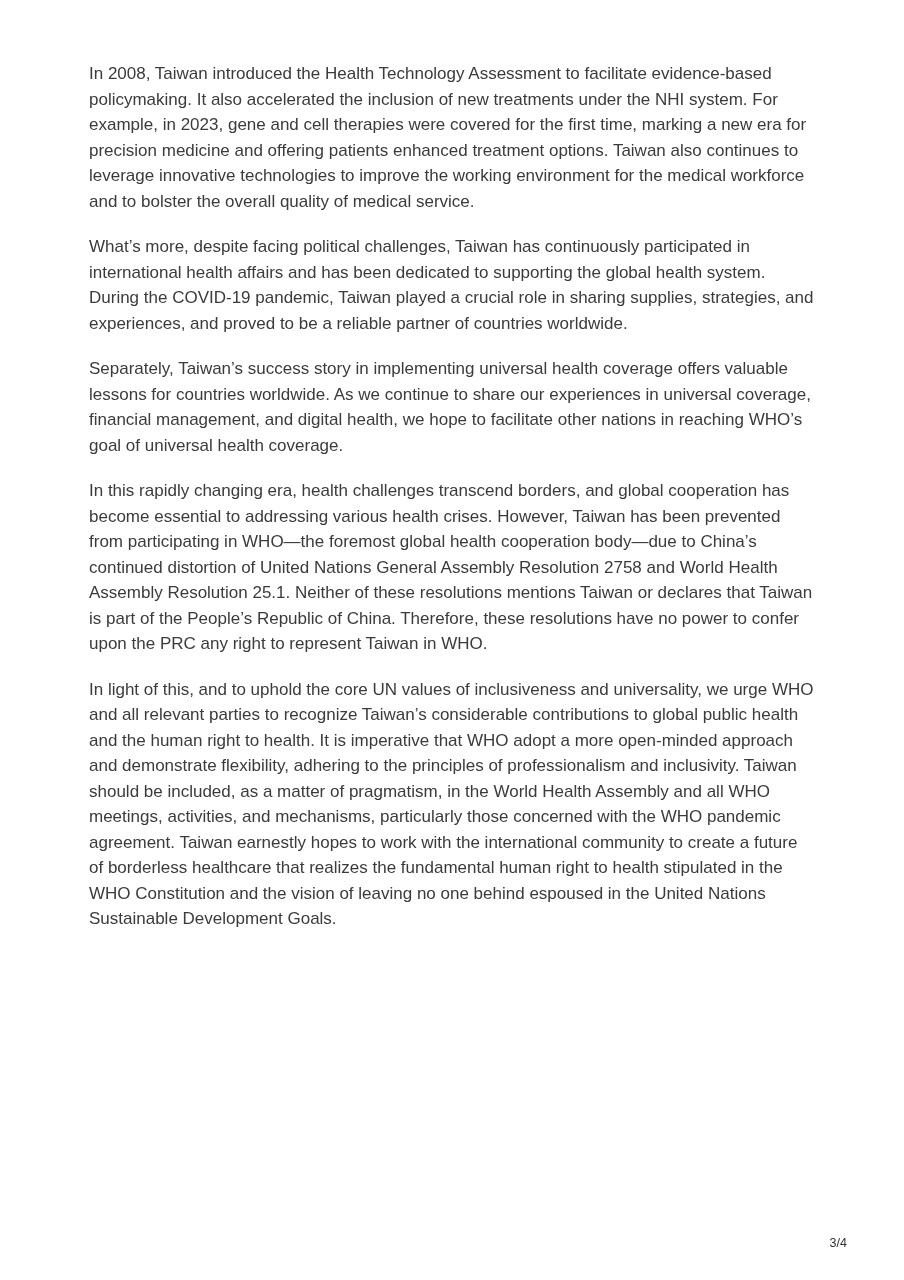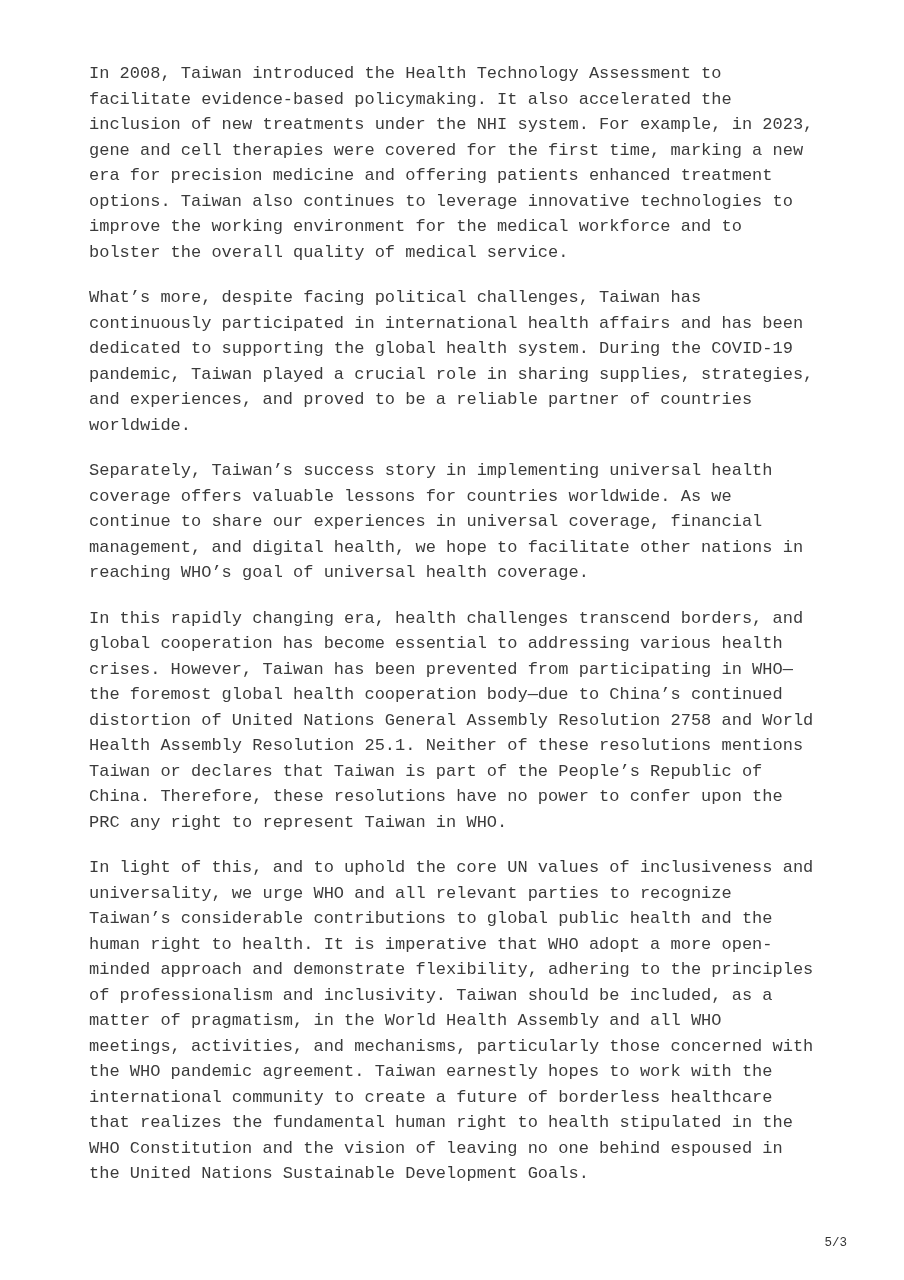--- a/index.html
+++ b/index.html
@@ -6,21 +6,21 @@
   html, body {
     margin: 0;
     padding: 0;
     background: #ffffff;
   }
   .page {
     position: relative;
     width: 904px;
     height: 1280px;
     background: #ffffff;
-    font-family: Liberation Mono, monospace;
+    font-family: Liberation Sans, sans-serif;
     color: #3b3b3b;
     overflow: hidden;
   }
   .content {
     position: absolute;
     left: 89px;
     top: 61px;
     width: 727px;
     font-size: 17px;
     line-height: 25.5px;
@@ -43,14 +43,14 @@
 <body>
 
 <div class="page">
   <div class="content">
     <p>In 2008, Taiwan introduced the Health Technology Assessment to facilitate evidence-based policymaking. It also accelerated the inclusion of new treatments under the NHI system. For example, in 2023, gene and cell therapies were covered for the first time, marking a new era for precision medicine and offering patients enhanced treatment options. Taiwan also continues to leverage innovative technologies to improve the working environment for the medical workforce and to bolster the overall quality of medical service.</p>
     <p>What’s more, despite facing political challenges, Taiwan has continuously participated in international health affairs and has been dedicated to supporting the global health system. During the COVID-19 pandemic, Taiwan played a crucial role in sharing supplies, strategies, and experiences, and proved to be a reliable partner of countries worldwide.</p>
     <p>Separately, Taiwan’s success story in implementing universal health coverage offers valuable lessons for countries worldwide. As we continue to share our experiences in universal coverage, financial management, and digital health, we hope to facilitate other nations in reaching WHO’s goal of universal health coverage.</p>
     <p>In this rapidly changing era, health challenges transcend borders, and global cooperation has become essential to addressing various health crises. However, Taiwan has been prevented from participating in WHO—the foremost global health cooperation body—due to China’s continued distortion of United Nations General Assembly Resolution 2758 and World Health Assembly Resolution 25.1. Neither of these resolutions mentions Taiwan or declares that Taiwan is part of the People’s Republic of China. Therefore, these resolutions have no power to confer upon the PRC any right to represent Taiwan in WHO.</p>
     <p>In light of this, and to uphold the core UN values of inclusiveness and universality, we urge WHO and all relevant parties to recognize Taiwan’s considerable contributions to global public health and the human right to health. It is imperative that WHO adopt a more open-minded approach and demonstrate flexibility, adhering to the principles of professionalism and inclusivity. Taiwan should be included, as a matter of pragmatism, in the World Health Assembly and all WHO meetings, activities, and mechanisms, particularly those concerned with the WHO pandemic agreement. Taiwan earnestly hopes to work with the international community to create a future of borderless healthcare that realizes the fundamental human right to health stipulated in the WHO Constitution and the vision of leaving no one behind espoused in the United Nations Sustainable Development Goals.</p>
   </div>
-  <div class="page-number">5/3</div>
+  <div class="page-number">3/4</div>
 </div>
 
 </body></html>

